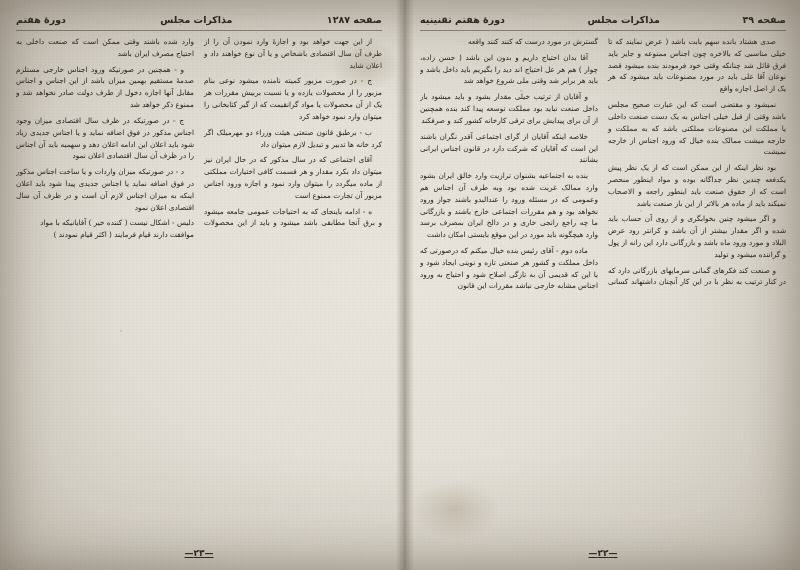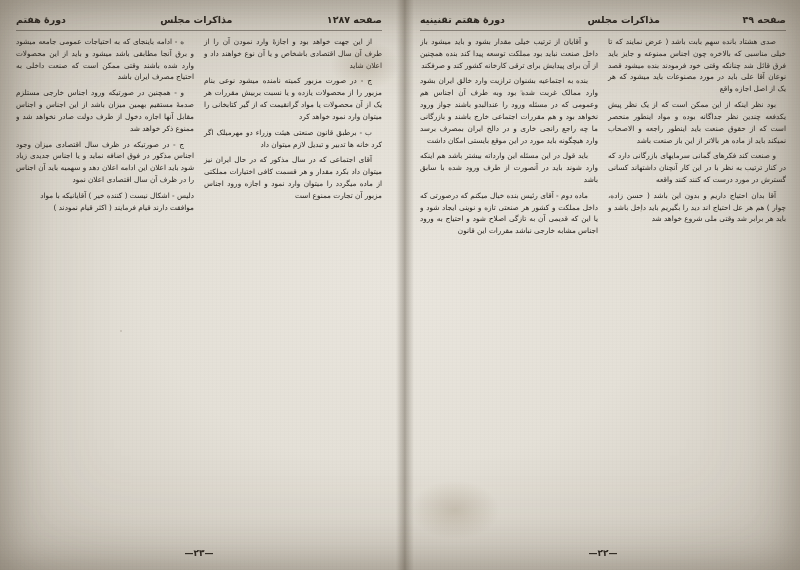--- a/index.html
+++ b/index.html
@@ -82,20 +82,21 @@
   .cols p{ margin:0 0 4px 0; text-indent:10px; }
   .cols p.head{ text-align:right; text-indent:0; }
   .pgnum{
     position:absolute;
     bottom:-2px;left:0;right:0;
     text-align:center;
     font-size:9px;
     color:#2a2520;
     font-weight:bold;
     letter-spacing:1px;
+    text-decoration:underline;
   }
   
   .speck{
     position:absolute;border-radius:50%;
     background:rgba(80,66,48,.20);
     pointer-events:none;
   }
   .smudge{
     position:absolute;
     background:radial-gradient(ellipse, rgba(120,100,70,.22) 0%, rgba(120,100,70,0) 70%);
@@ -117,44 +118,47 @@
       <div class="hdr-rule"></div>
 
       <div class="cols">
         <p>از این جهت خواهد بود و اجازهٔ وارد نمودن آن را از طرف آن سال اقتصادی باشخاص و یا آن نوع خواهند داد و اعلان شاید</p>
         <p>ج - در صورت مزبور کمیته نامنده میشود نوعی بنام مزبور را از محصولات یازده و یا نسبت بربیش مقررات هر یک از آن محصولات یا مواد گرانقیمت که از گیر کتابخانی را میتوان وارد نمود خواهد کرد</p>
         <p>ب - برطبق قانون صنعتی هیئت وزراء دو مهرمیلک اگر کرد خانه ها تدبیر و تبدیل لازم میتوان داد</p>
         <p>آقای اجتماعی که در سال مذکور که در حال ایران نیز میتوان داد بکرد مقدار و هر قسمت کافی اختیارات مملکتی از ماده میگردد را میتوان وارد نمود و اجازه ورود اجناس مزبور آن تجارت ممنوع است</p>
         <p>ه - ادامه باینجای که به احتیاجات عمومی جامعه میشود و برق آنجا مطابقی باشد میشود و باید از این محصولات وارد شده باشند وقتی ممکن است که صنعت داخلی به احتیاج مصرف ایران باشد</p>
         <p>و - همچنین در صورتیکه ورود اجناس خارجی مستلزم صدمهٔ مستقیم بهمین میزان باشد از این اجناس و اجناس مقابل آنها اجازه دخول از طرف دولت صادر نخواهد شد و ممنوع ذکر خواهد شد</p>
         <p>ج - در صورتیکه در ظرف سال اقتصادی میزان وجود اجناس مذکور در فوق اضافه نماید و یا اجناس جدیدی زیاد شود باید اعلان این ادامه اعلان دهد و سهمیه باید آن اجناس را در ظرف آن سال اقتصادی اعلان نمود</p>
+        <p>د - در صورتیکه میزان واردات و یا ساخت اجناس مذکور در فوق اضافه نماید یا اجناس جدیدی پیدا شود باید اعلان اینکه به میزان اجناس لازم آن است و در ظرف آن سال اقتصادی اعلان نمود</p>
         <p class="head">دلیس - اشکال نیست ( کننده خیر ) آقایانیکه با مواد موافقت دارند قیام فرمایند ( اکثر قیام نمودند )</p>
       </div>
 
       <div class="pgnum">—۲۳—</div>
     </div>
   </div>
 
   <div class="page right">
     <div class="inner">
       <div class="hdr">
         <span class="h-item">صفحه ۴۹</span>
         <span class="h-item">مذاکرات مجلس</span>
         <span class="h-item">دورهٔ هفتم تقنینیه</span>
       </div>
       <div class="hdr-rule"></div>
 
       <div class="cols">
         <p>صدی هشتاد بانده سهم بابت باشد ( عرض نمایند که تا خیلی مناسبی که بالاخره چون اجناس ممنوعه و جایز باید فرق قائل شد چنانکه وقتی خود فرمودند بنده میشود قصد نوعان آقا علی باید در مورد مصنوعات باید میشود که هر یک از اصل اجازه واقع</p>
+        <p>نمیشود و مقتضی است که این عبارت صحیح مجلس باشد وقتی از قبل خیلی اجناس به یک دست صنعت داخلی یا مملکت این مصنوعات مملکتی باشد که به مملکت و خارجه میشت ممالک بنده خیال که ورود اجناس از خارجه نمیشت</p>
         <p>بود نظر اینکه از این ممکن است که از یک نظر پیش یکدفعه چندین نظر جداگانه بوده و مواد اینطور منحصر است که از حقوق صنعت باید اینطور راجعه و الاصحاب نمیکند باید از ماده هر بالاتر از این باز صنعت باشد</p>
+        <p>و اگر میشود چنین بخوابگری و از روی آن حساب باید شده و اگر مقدار بیشتر از آن باشد و کرانتر رود عرض البلاد و مورد ورود ماه باشد و بازرگانی دارد این رانه از پول و گراننده میشود و تولید</p>
         <p>و صنعت کند فکرهای گمانی سرمایهای بازرگانی دارد که در کنار ترتیب به نظر با در این کار آنچنان داشتهاند کسانی گسترش در مورد درست که کنند کنند واقعه</p>
         <p>آقا بدان احتیاج داریم و بدون این باشد ( حسن زاده، چوار ) هم هر عل احتیاج اند دید را بگیریم باید داخل باشد و باید هر برابر شد وقتی ملی شروع خواهد شد</p>
         <p>و آقایان از ترتیب خیلی مقدار بشود و باید میشود باز داخل صنعت نباید بود مملکت توسعه پیدا کند بنده همچنین از آن برای پیدایش برای ترقی کارخانه کشور کند و صرفکند</p>
+        <p>خلاصه اینکه آقایان از گرای اجتماعی آقدر نگران باشند این است که آقایان که شرکت دارد در قانون اجناس ایرانی بشانند</p>
         <p>بنده به اجتماعیه بشنوان ترازیت وارد خالق ایران بشود وارد ممالک غربت شده بود وبه طرف آن اجناس هم وعمومی که در مسئله ورود را عندالبدو باشند جواز ورود نخواهد بود و هم مقررات اجتماعی خارج باشند و بازرگانی ما چه راجع رانجی خاری و در دالخ ایران بمصرف برسد وارد هیچگونه باید مورد در این موقع بایستی امکان داشت</p>
-        <p>باید قول در این مسئله این وارداته بیشتر باشد هم اینکه وارد شوند باید در آنصورت از طرف ورود شده با سابق باشد</p>
         <p>ماده دوم - آقای رئیس بنده خیال میکنم که درصورتی که داخل مملکت و کشور هر صنعتی تازه و نوینی ایجاد شود و یا این که قدیمی آن به تازگی اصلاح شود و احتیاج به ورود اجناس مشابه خارجی نباشد مقررات این قانون</p>
       </div>
 
       <div class="pgnum">—۲۲—</div>
     </div>
   </div>
 
   <div class="gutter"></div>
   <div class="grain"></div>
   <div class="vig"></div>

